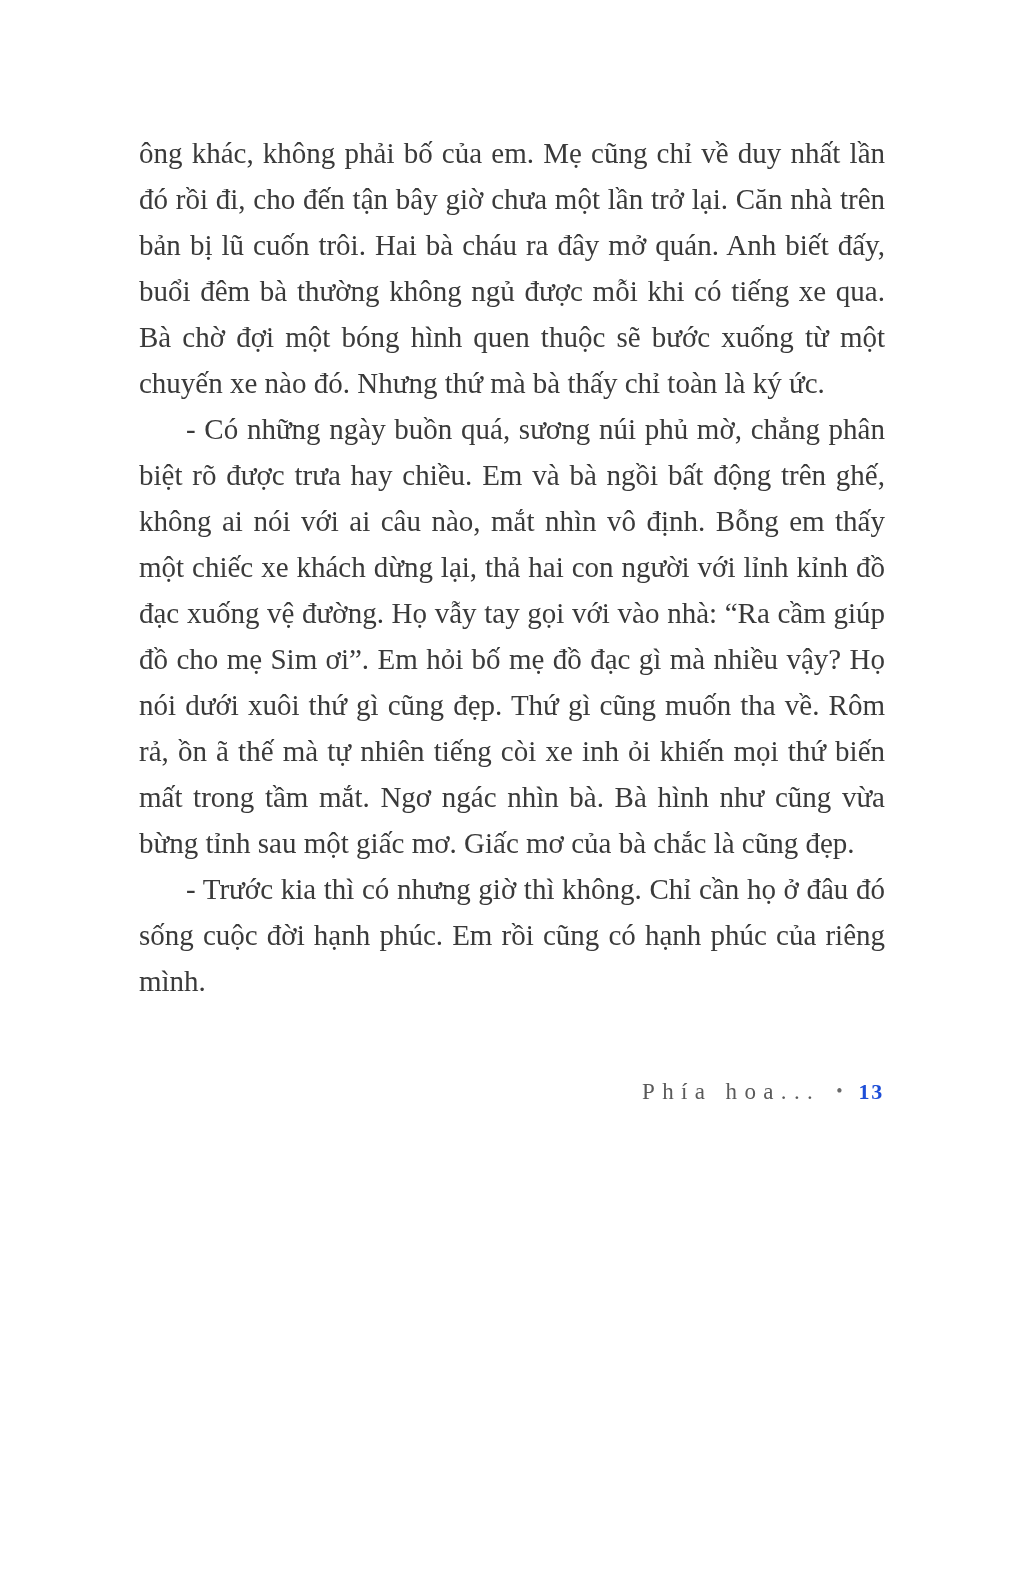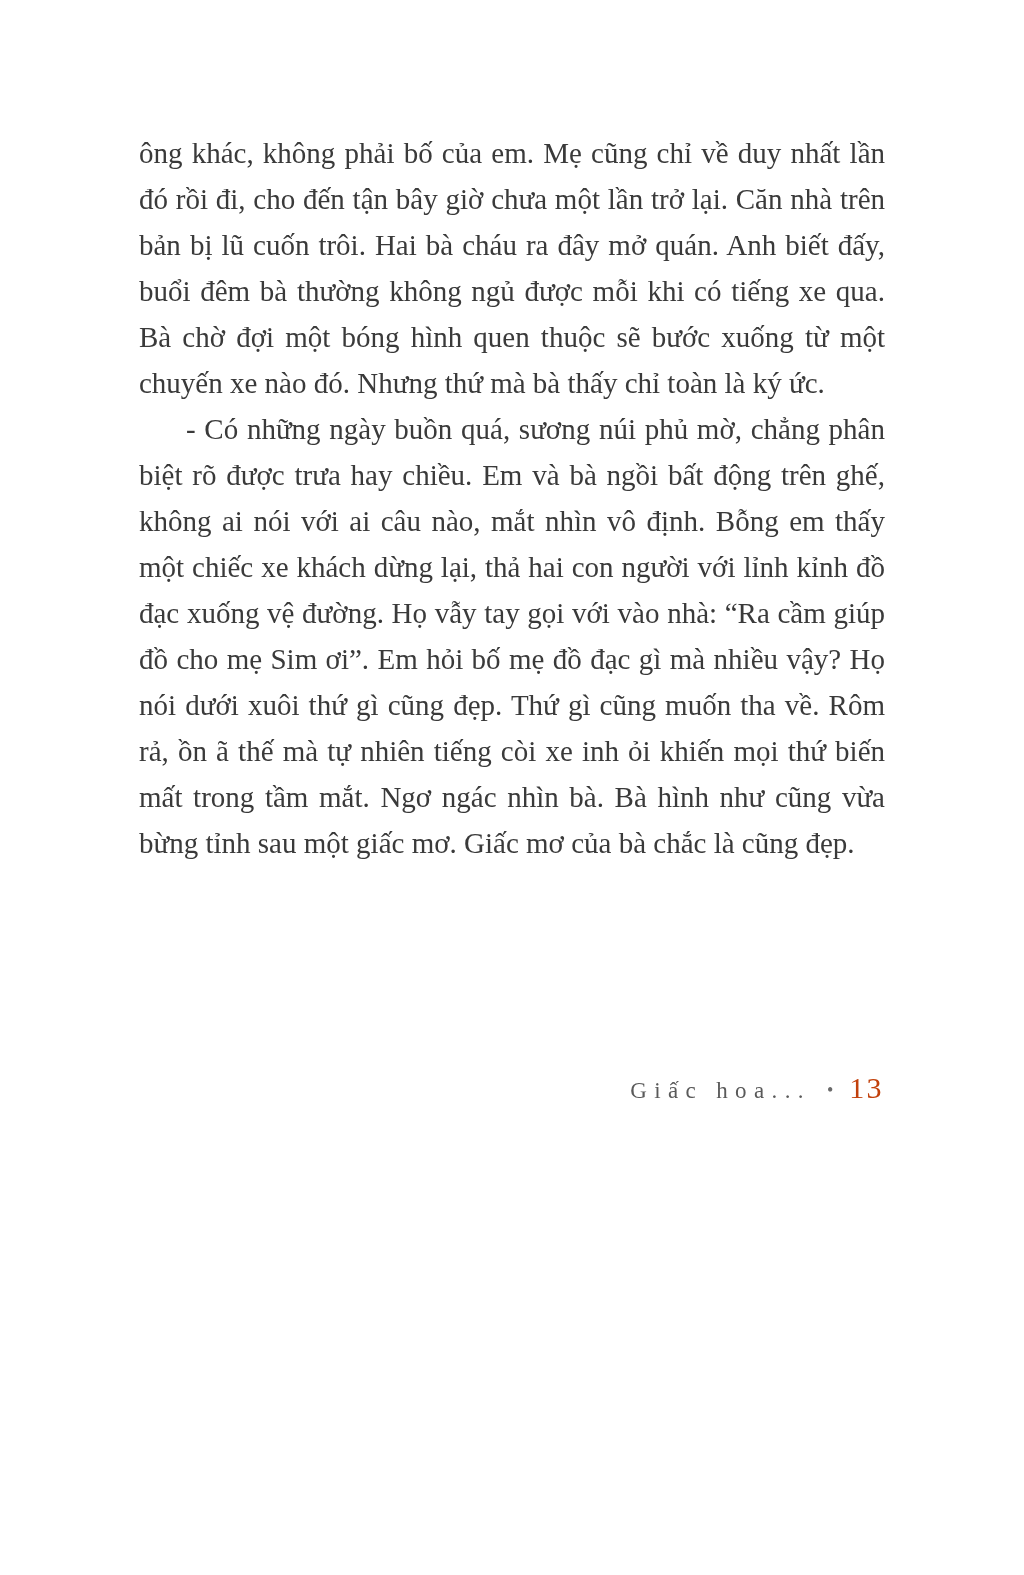--- a/index.html
+++ b/index.html
@@ -53,34 +53,36 @@
     color: #5a5a5a;
   }
 
   .separator {
     font-size: 18px;
     color: #6a6a6a;
     transform: translateY(-2px);
   }
 
   .page-number {
-    font-size: 30px;
+    font-size: 22px;
     letter-spacing: 0.08em;
-    color: #c2410c;
+    color: #1d4ed8;
+    font-weight: bold;
   }
 </style>
 </head>
 <body>
 
 <div class="page">
 
   <div class="text-block">
     <p class="para">ông khác, không phải bố của em. Mẹ cũng chỉ về duy nhất lần đó rồi đi, cho đến tận bây giờ chưa một lần trở lại. Căn nhà trên bản bị lũ cuốn trôi. Hai bà cháu ra đây mở quán. Anh biết đấy, buổi đêm bà thường không ngủ được mỗi khi có tiếng xe qua. Bà chờ đợi một bóng hình quen thuộc sẽ bước xuống từ một chuyến xe nào đó. Nhưng thứ mà bà thấy chỉ toàn là ký ức.</p>
     <p class="para indent">- Có những ngày buồn quá, sương núi phủ mờ, chẳng phân biệt rõ được trưa hay chiều. Em và bà ngồi bất động trên ghế, không ai nói với ai câu nào, mắt nhìn vô định. Bỗng em thấy một chiếc xe khách dừng lại, thả hai con người với lỉnh kỉnh đồ đạc xuống vệ đường. Họ vẫy tay gọi với vào nhà: “Ra cầm giúp đồ cho mẹ Sim ơi”. Em hỏi bố mẹ đồ đạc gì mà nhiều vậy? Họ nói dưới xuôi thứ gì cũng đẹp. Thứ gì cũng muốn tha về. Rôm rả, ồn ã thế mà tự nhiên tiếng còi xe inh ỏi khiến mọi thứ biến mất trong tầm mắt. Ngơ ngác nhìn bà. Bà hình như cũng vừa bừng tỉnh sau một giấc mơ. Giấc mơ của bà chắc là cũng đẹp.</p>
+    <p class="para indent">- Trước kia thì có nhưng giờ thì không. Chỉ cần họ ở đâu đó sống cuộc đời hạnh phúc. Em rồi cũng có hạnh phúc của riêng mình.</p>
   </div>
 
   <div class="footer">
-    <span class="running-title">Giấc hoa...</span>
+    <span class="running-title">Phía hoa...</span>
     <span class="separator">•</span>
     <span class="page-number">13</span>
   </div>
 
 </div>
 
 </body></html>

